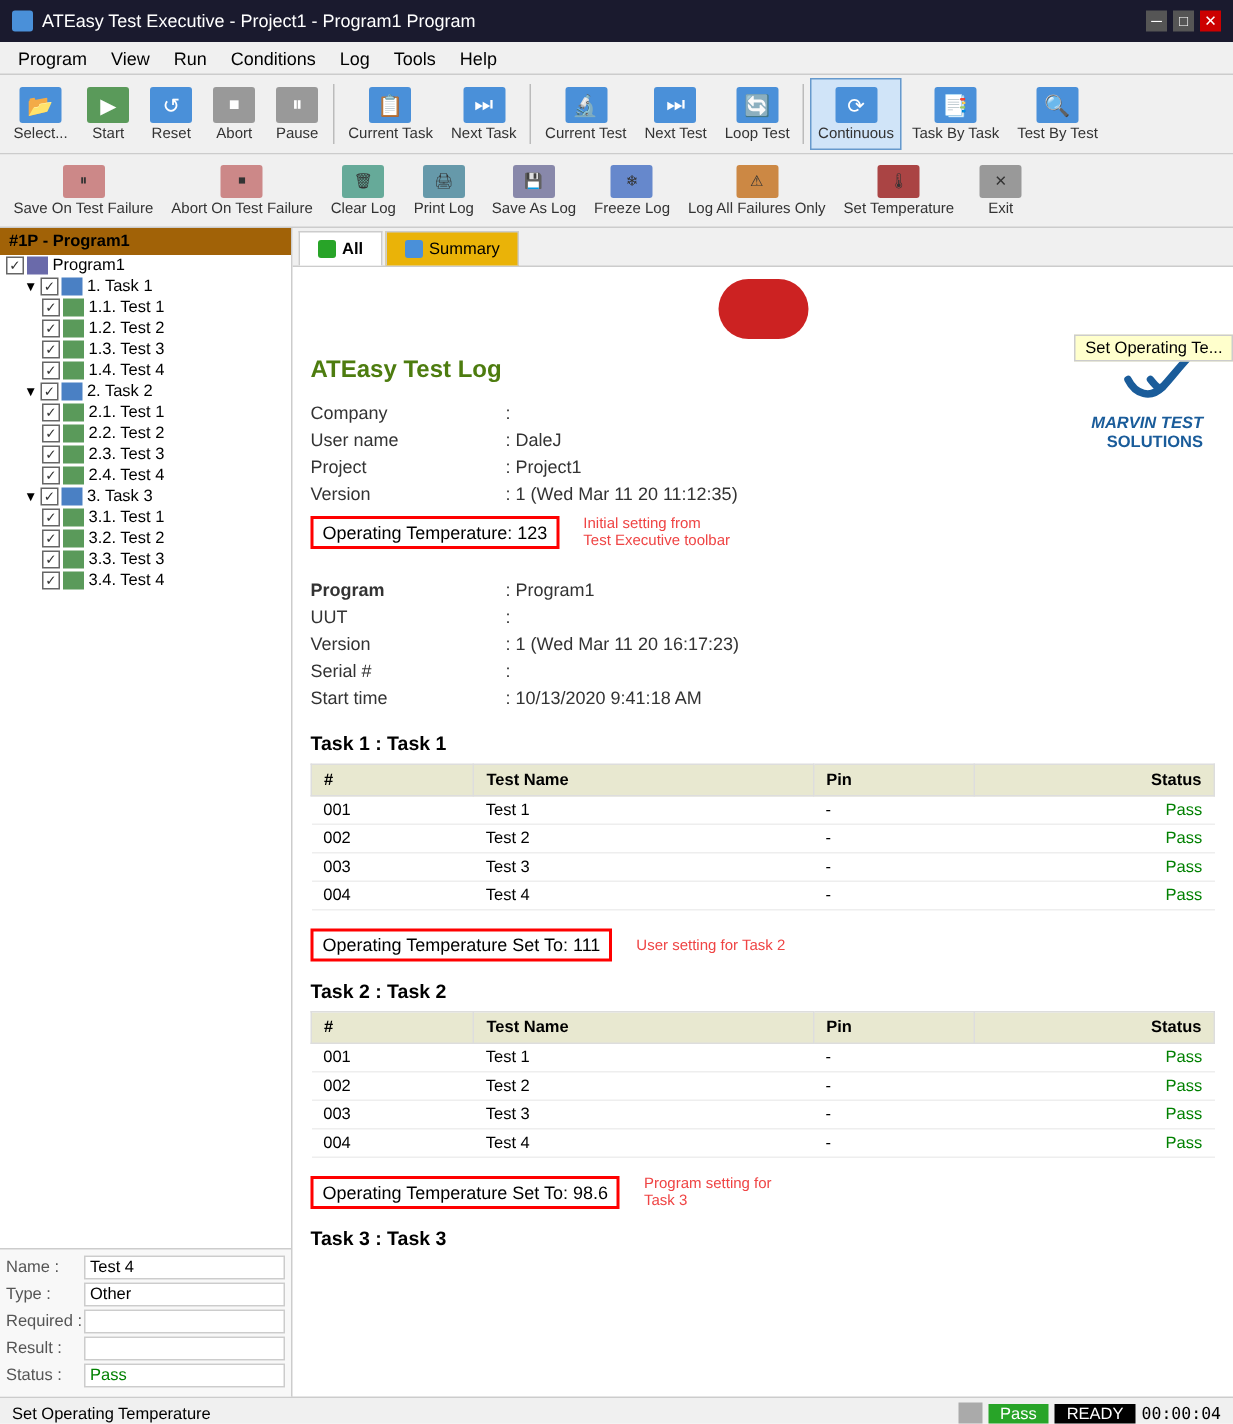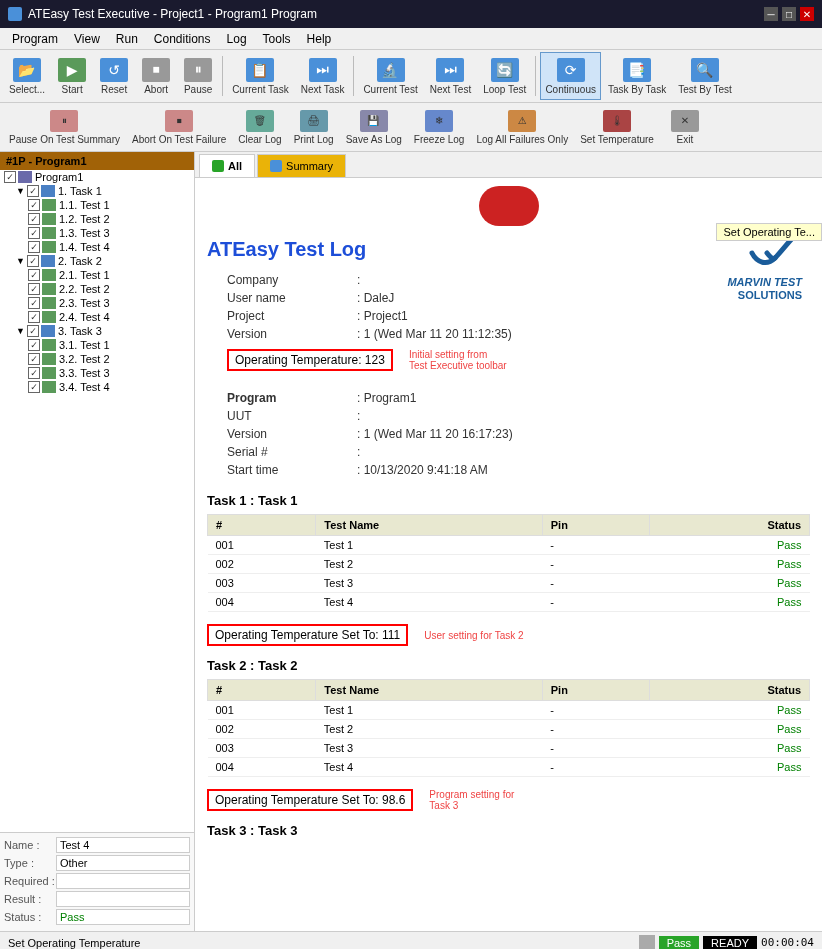--- a/index.html
+++ b/index.html
@@ -46,23 +46,23 @@
     
     .content-area { flex: 1; display: flex; flex-direction: column; overflow: hidden; }
     .content-tabs { background: #f0f0f0; border-bottom: 1px solid #ccc; display: flex; padding: 2px 4px 0; height: 26px; }
     .content-tab { padding: 2px 12px; border: 1px solid #ccc; border-bottom: none; cursor: pointer; font-size: 11px; background: #eab308; margin-right: 2px; display: flex; align-items: center; gap: 4px; }
     .content-tab.active { background: #fff; font-weight: bold; }
     .tab-icon { width: 12px; height: 12px; background: #4a90d9; border-radius: 2px; }
     .content-body { flex: 1; background: #fff; overflow-y: auto; padding: 0; position: relative; }
 
     
     .log-area { padding: 8px 12px; font-size: 12px; }
-    .log-title { font-size: 20px; font-weight: bold; margin-bottom: 12px; color: #1d4ed8; }
-
-    .log-section { margin-bottom: 16px; margin-left: 20px; }
+    .log-title { font-size: 16px; font-weight: bold; margin-bottom: 12px; color: #4d7c0f; }
+
+    .log-section { margin-bottom: 16px; }
     .log-field-row { display: flex; margin-bottom: 4px; }
     .log-field-label { width: 130px; color: #333; flex-shrink: 0; }
     .log-field-value { color: #333; }
 
     .operating-temp-box { border: 2px solid red; display: inline-block; padding: 2px 6px; margin: 4px 0; color: #000; background: white; }
     .annotation { color: #ef4444; font-size: 10px; font-weight: normal; margin-left: 16px; display: inline-block; vertical-align: middle; }
     .annotation-block { display: flex; align-items: center; margin: 4px 0; }
     .task-header { font-size: 13px; font-weight: bold; color: #000; margin: 8px 0 6px 0; }
 
     
@@ -169,21 +169,21 @@
   </div>
   <div class="tb-btn">
     <div class="icon blue">🔍</div>
     <span>Test By Test</span>
   </div>
 </div>
 
 <div class="toolbar2" style="position:relative;">
   <div class="tb2-btn">
     <div class="icon" style="background:#c88;">⏸</div>
-    <span>Pause On Test Summary</span>
+    <span>Save On Test Failure</span>
   </div>
   <div class="tb2-btn">
     <div class="icon" style="background:#c88;">⏹</div>
     <span>Abort On Test Failure</span>
   </div>
   <div class="tb2-btn">
     <div class="icon" style="background:#6a9;">🗑</div>
     <span>Clear Log</span>
   </div>
   <div class="tb2-btn">

